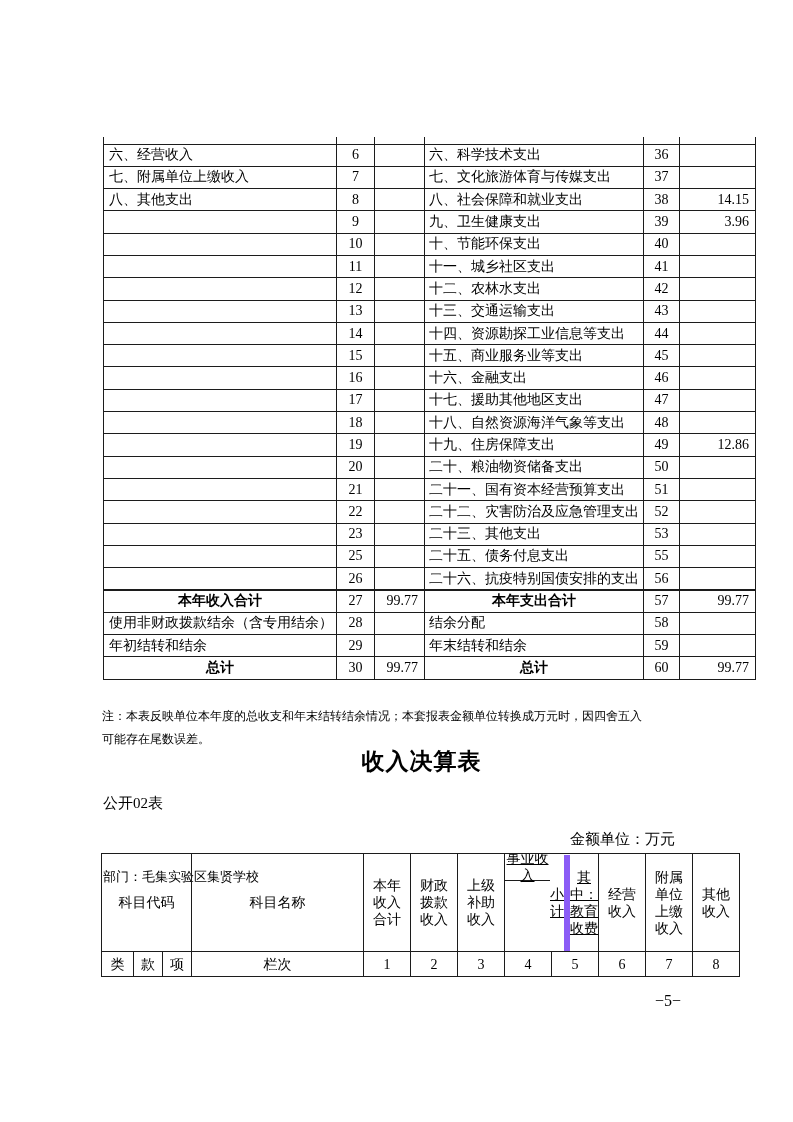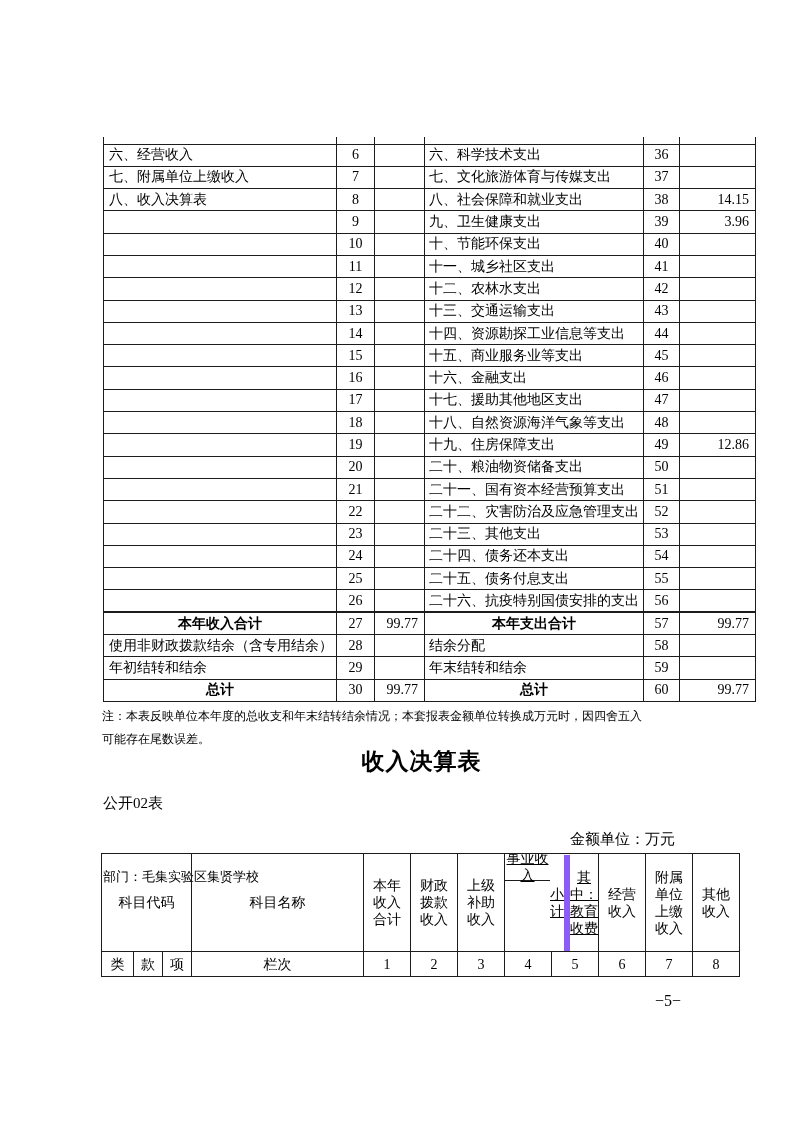--- a/index.html
+++ b/index.html
@@ -114,21 +114,21 @@
         </tr>
         <tr>
           <td class="name-cell">七、附属单位上缴收入</td>
           <td class="line-cell">7</td>
           <td class="amount-cell"></td>
           <td class="name-cell expense">七、文化旅游体育与传媒支出</td>
           <td class="line-cell">37</td>
           <td class="amount-cell"></td>
         </tr>
         <tr>
-          <td class="name-cell">八、收入决算表</td>
+          <td class="name-cell">八、其他支出</td>
           <td class="line-cell">8</td>
           <td class="amount-cell"></td>
           <td class="name-cell expense">八、社会保障和就业支出</td>
           <td class="line-cell">38</td>
           <td class="amount-cell">14.15</td>
         </tr>
         <tr>
           <td class="name-cell"></td>
           <td class="line-cell">9</td>
           <td class="amount-cell"></td>
@@ -239,28 +239,20 @@
           <td class="name-cell expense">二十二、灾害防治及应急管理支出</td>
           <td class="line-cell">52</td>
           <td class="amount-cell"></td>
         </tr>
         <tr>
           <td class="name-cell"></td>
           <td class="line-cell">23</td>
           <td class="amount-cell"></td>
           <td class="name-cell expense">二十三、其他支出</td>
           <td class="line-cell">53</td>
-          <td class="amount-cell"></td>
-        </tr>
-        <tr>
-          <td class="name-cell"></td>
-          <td class="line-cell">24</td>
-          <td class="amount-cell"></td>
-          <td class="name-cell expense">二十四、债务还本支出</td>
-          <td class="line-cell">54</td>
           <td class="amount-cell"></td>
         </tr>
         <tr>
           <td class="name-cell"></td>
           <td class="line-cell">25</td>
           <td class="amount-cell"></td>
           <td class="name-cell expense">二十五、债务付息支出</td>
           <td class="line-cell">55</td>
           <td class="amount-cell"></td>
         </tr>

